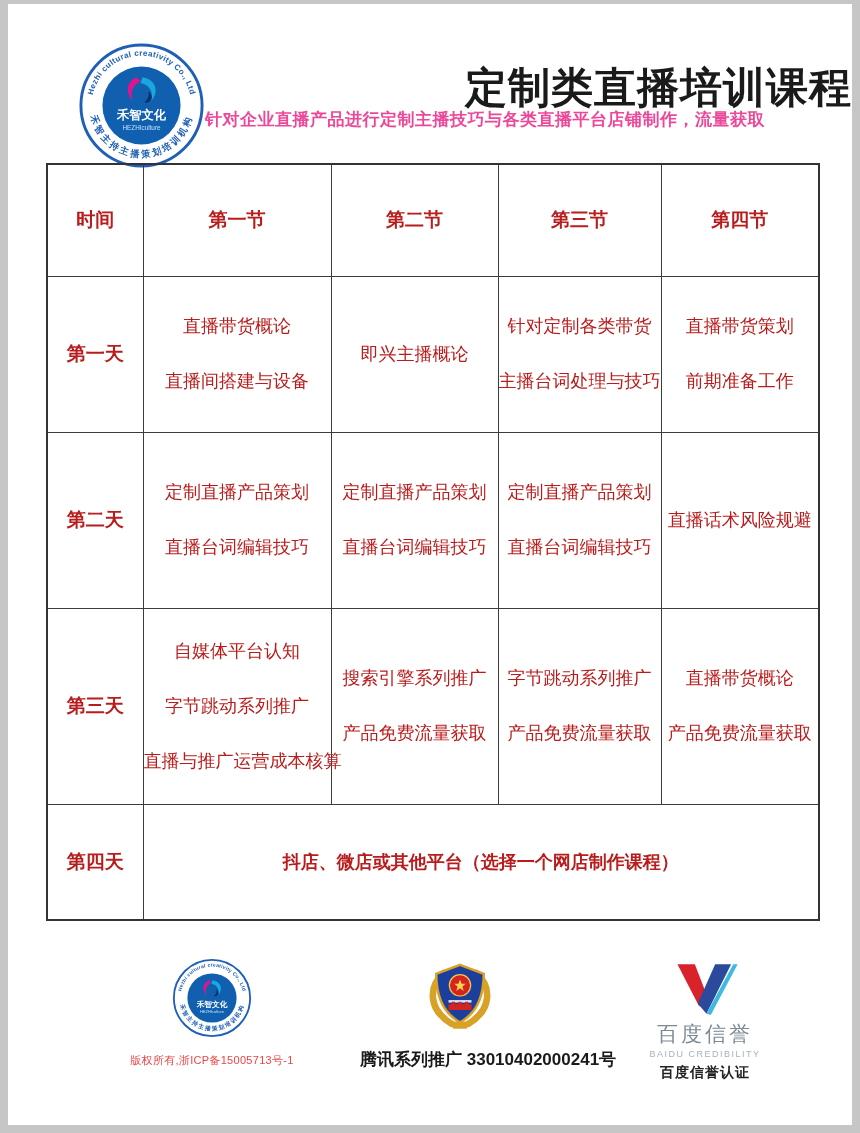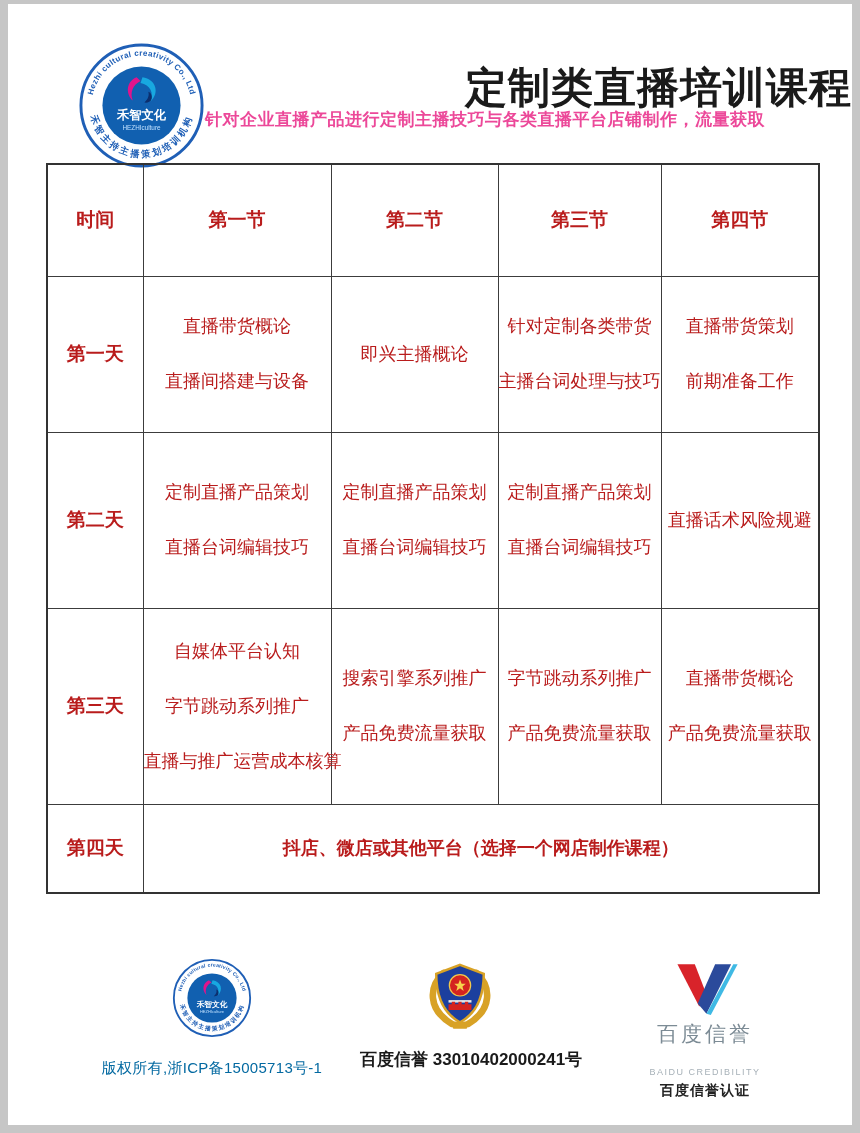--- a/index.html
+++ b/index.html
@@ -26,34 +26,34 @@
   }
   .schedule th,.schedule td{
     border:1px solid #3c3c3c;padding:0;text-align:center;vertical-align:middle;
     font-weight:700;color:#b91c1c;
   }
   .schedule th{font-size:19px;}
   tr.h-head{height:112px;}
   tr.h-r1{height:156px;}
   tr.h-r2{height:176px;}
   tr.h-r3{height:196px;}
-  tr.h-r4{height:89px;}
+  tr.h-r4{height:116px;}
   .line{line-height:55px;font-size:18px;font-weight:400;white-space:nowrap;}
   .day-wide{text-align:left;padding-left:13px;font-size:18px;font-weight:700;margin-left:37px;}
   
   .foot-left{position:absolute;left:88px;top:954px;width:232px;text-align:center;}
   .logo-small{width:80px;height:80px;display:inline-block;}
-  .copyright{margin-top:17px;font-size:15px;color:#0369a1;letter-spacing:.3px;white-space:nowrap;}
+  .copyright{margin-top:11px;font-size:11px;color:#ef4444;letter-spacing:.3px;white-space:nowrap;}
   .foot-center{position:absolute;left:352px;top:951px;width:200px;text-align:center;}
   .police-badge{width:82px;height:82px;display:inline-block;}
   .police-text{margin-top:7px;font-size:17px;font-weight:700;color:#1a1a1a;white-space:nowrap;}
   .foot-right{position:absolute;left:617px;top:956px;width:160px;text-align:center;}
   .baidu-v{width:78px;height:58px;display:inline-block;}
   .baidu-title{font-size:21px;font-weight:400;color:#7c8b95;letter-spacing:3px;margin-top:-2px;}
-  .baidu-sub{font-size:9px;color:#a7b1b8;letter-spacing:1.5px;margin-top:19px;}
+  .baidu-sub{font-size:9px;color:#a7b1b8;letter-spacing:1.5px;margin-top:1px;}
   .baidu-caption{font-size:14px;font-weight:700;color:#222;letter-spacing:1px;margin-top:5px;}
 </style>
 </head>
 <body>
 
 <div class="page">
 
   <svg class="logo-large" viewBox="0 0 130 130" xmlns="http://www.w3.org/2000/svg">
     <defs>
       <path id="arcTopA" d="M 14 65 A 51 51 0 0 1 116 65"></path>
@@ -187,21 +187,21 @@
     <svg class="police-badge" viewBox="0 0 100 100" xmlns="http://www.w3.org/2000/svg">
       <path d="M30 22 C12 38 10 66 40 84" fill="none" stroke="#d8a226" stroke-width="8" stroke-linecap="round"></path>
       <path d="M70 22 C88 38 90 66 60 84" fill="none" stroke="#d8a226" stroke-width="8" stroke-linecap="round"></path>
       <rect x="41" y="81" width="18" height="9" rx="2" fill="#d8a226"></rect>
       <path d="M50 12 L79 23 C79 52 69 72 50 82 C31 72 21 52 21 23 Z" fill="#1c3f9e" stroke="#d8a226" stroke-width="3"></path>
       <circle cx="50" cy="37" r="13" fill="#d42420" stroke="#f2c84b" stroke-width="1.5"></circle>
       <polygon points="50,30 52,35 57,35 53,38.5 54.5,44 50,40.5 45.5,44 47,38.5 43,35 48,35" fill="#f6d44c"></polygon>
       <rect x="36" y="55" width="28" height="3" fill="#e8e8e8"></rect>
       <path d="M36 60 h4 v-3 h4 v3 h4 v-3 h4 v3 h4 v-3 h4 v3 h4 v7 h-28 Z" fill="#d42420"></path>
     </svg>
-    <div class="police-text">百度信誉 33010402000241号</div>
+    <div class="police-text">腾讯系列推广 33010402000241号</div>
   </div>
 
   <div class="foot-right">
     <svg class="baidu-v" viewBox="0 0 100 80" xmlns="http://www.w3.org/2000/svg">
       <polygon points="12,6 36,6 53,50 42,64" fill="#d8232a"></polygon>
       <polygon points="64,6 86,6 52,74 40,60" fill="#2b4a9b"></polygon>
       <polygon points="89,6 95,6 58,76 52,74" fill="#3fb9e4"></polygon>
     </svg>
     <div class="baidu-title">百度信誉</div>
     <div class="baidu-sub">BAIDU CREDIBILITY</div>

